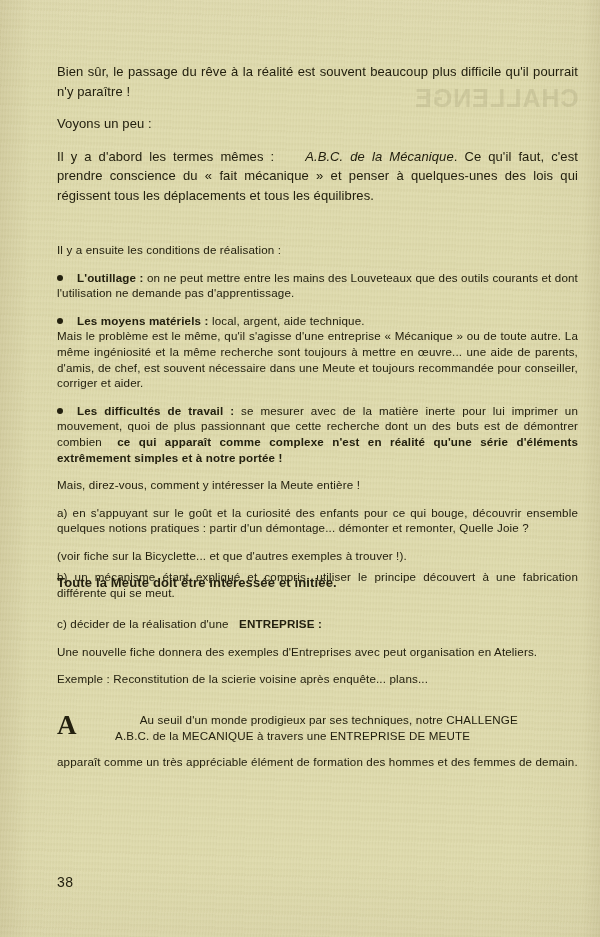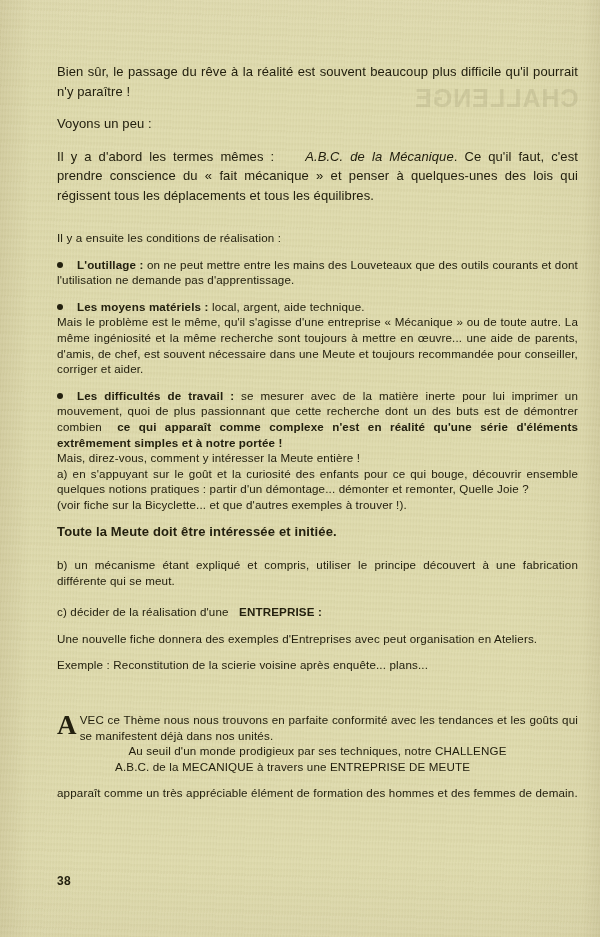--- a/index.html
+++ b/index.html
@@ -93,21 +93,21 @@
   }
   .lede.last { margin-bottom: 0; }
   .lede i { font-style: italic; margin-left: 24px; }
 
   
   .body-p {
     font-size: 11.6px;
     line-height: 15.6px;
     text-align: justify;
     letter-spacing: 0.15px;
-    margin: 0 0 11px 0;
+    margin: 12px 0 11px 0;
   }
   .body-p.tight { margin-bottom: 0; }
   .body-p b { font-weight: 700; padding-left: 7px; }
 
   .bullet-dot {
     display: inline-block;
     width: 6px;
     height: 6px;
     border-radius: 50%;
     background: #23200f;
@@ -144,22 +144,22 @@
     line-height: 15.6px;
     letter-spacing: 0.15px;
     margin: 0;
     padding-left: 58px;
   }
 
   .folio {
     position: absolute;
     left: 57px;
     top: 874px;
-    font-size: 12px;
-    font-weight: 700;
+    font-size: 14px;
+    font-weight: 400;
     letter-spacing: 0.4px;
     z-index: 4;
   }
 </style>
 </head>
 <body>
 
 <div class="paper-tone"></div>
 <div class="paper-grain"></div>
 <div class="ghost-text">CHALLENGE</div>
@@ -195,21 +195,21 @@
     <p class="body-p">b) un mécanisme étant expliqué et compris, utiliser le principe découvert à une fabrication différente qui se meut.</p>
 
     <p class="body-p" style="margin-top:16px;"><span>c) décider de la réalisation d'une </span><b>ENTREPRISE :</b></p>
 
     <p class="body-p">Une nouvelle fiche donnera des exemples d'Entreprises avec peut organisation en Ateliers.</p>
 
     <p class="body-p tight">Exemple : Reconstitution de la scierie voisine après enquête... plans...</p>
   </div>
 
   <div class="col" style="top:712px;">
-    <p class="closing"><span class="dropcap">A</span><span>VEC ce Thème nous nous trouvons en parfaite conformité avec les tendances et les goûts qui se manifestent déjà dans nos unités.</span></p>
+    <p class="closing"><span class="dropcap">A</span></p>
 
 
     <p class="closing" style="margin-top:0;text-align:center;">Au seuil d'un monde prodigieux par ses techniques, notre CHALLENGE</p>
 
     <p class="centered-line">A.B.C. de la MECANIQUE à travers une ENTREPRISE DE MEUTE</p>
 
     <p class="closing" style="margin-top:11px;">apparaît comme un très appréciable élément de formation des hommes et des femmes de demain.</p>
   </div>
 
   <div class="folio">38</div>

